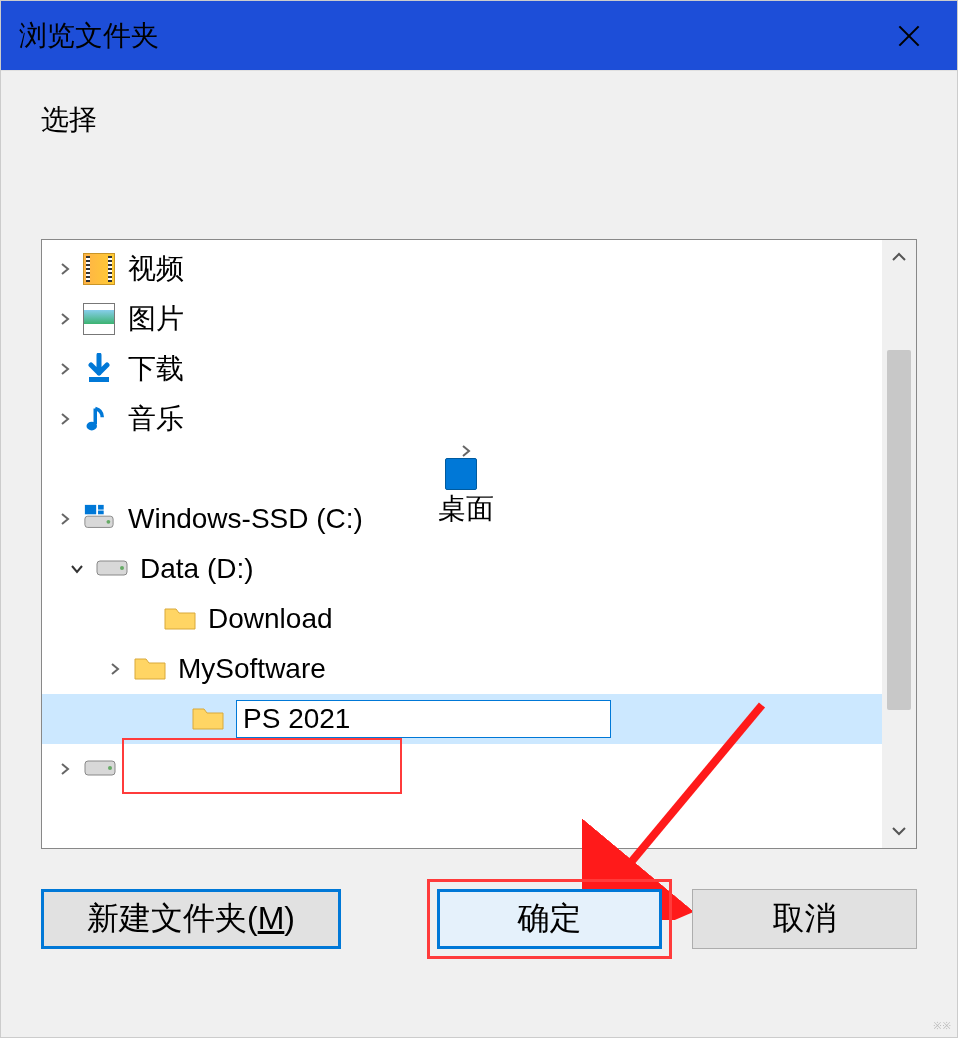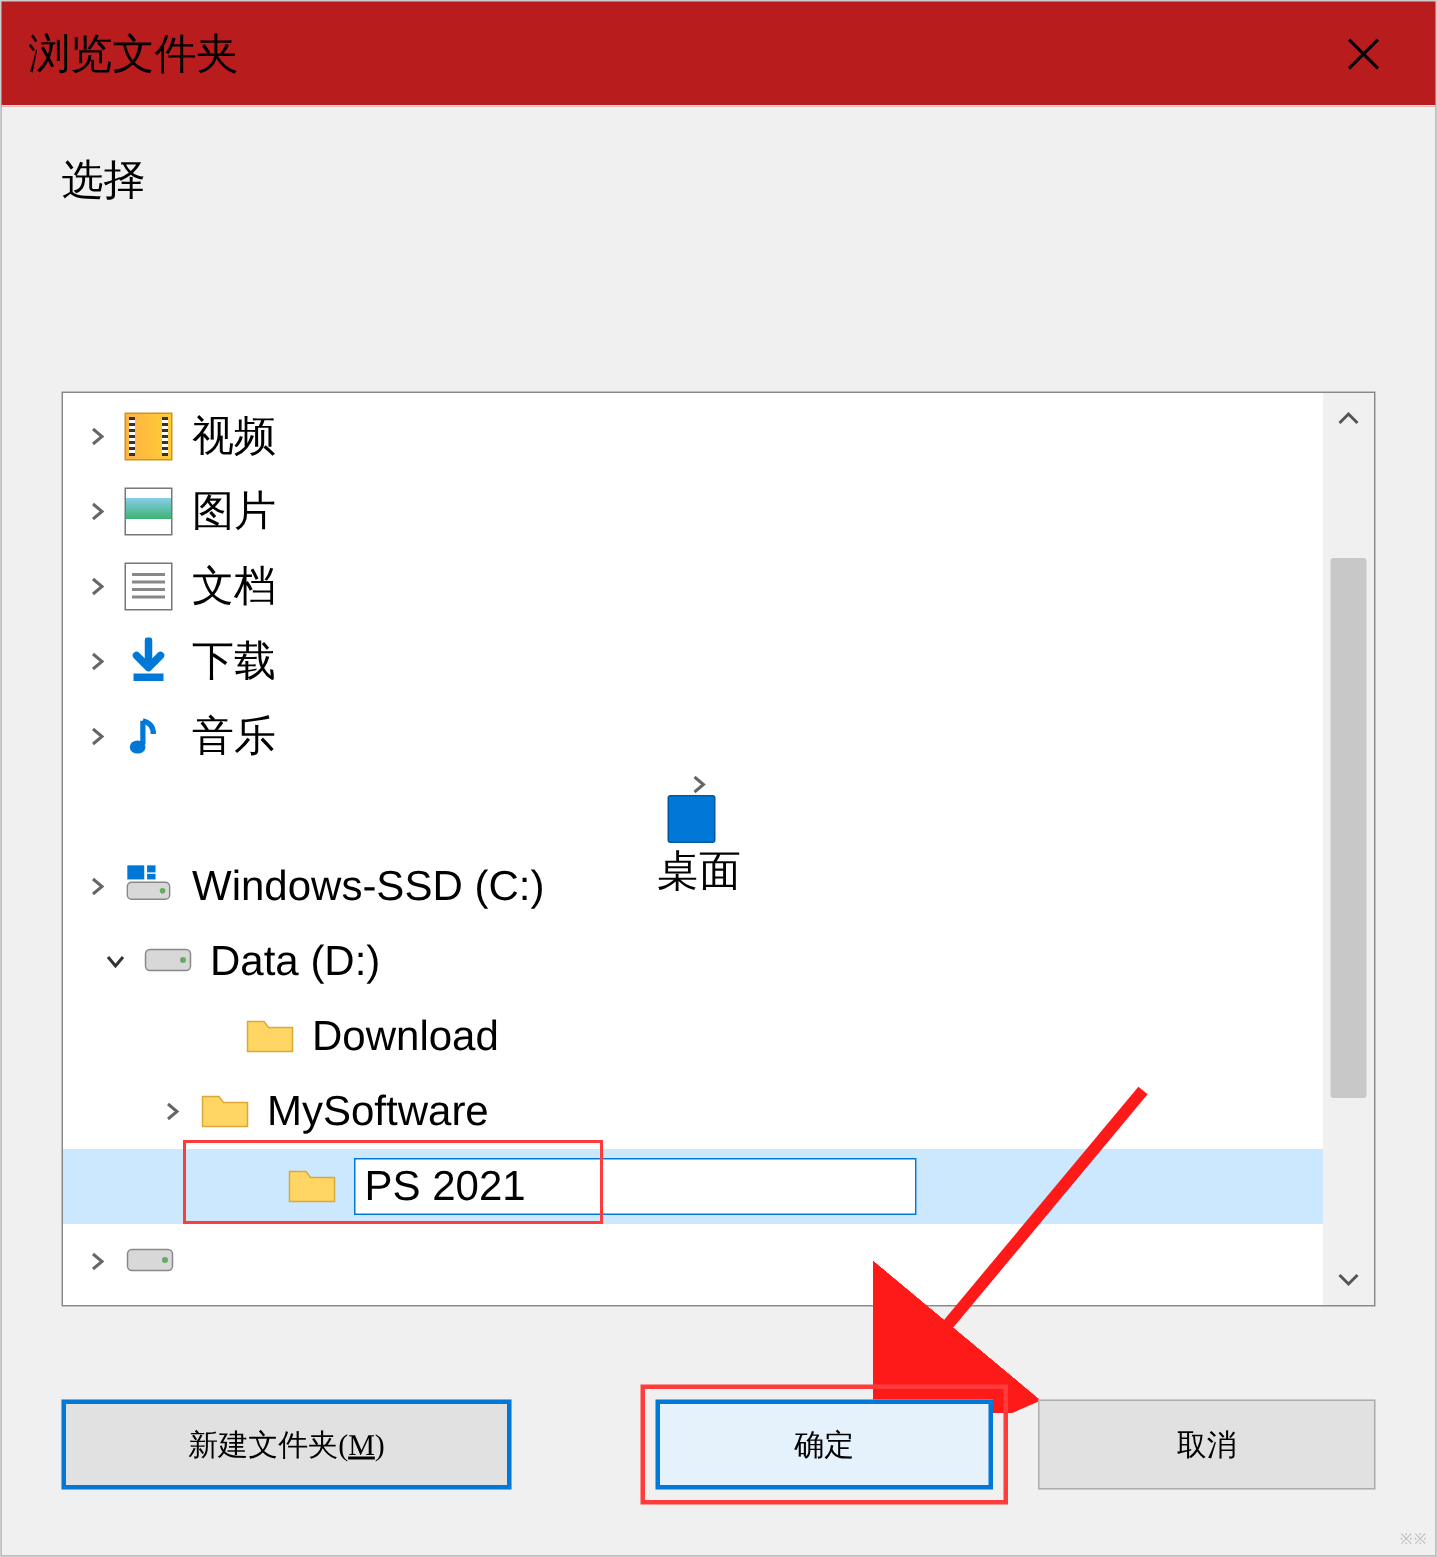--- a/index.html
+++ b/index.html
@@ -8,21 +8,21 @@
     font-family: "Microsoft YaHei", "Segoe UI", sans-serif;
     background: #fff;
     width: 958px;
     height: 1038px;
     overflow: hidden;
   }
   .dialog {
     width: 958px;
     height: 1038px;
     border: 1px solid #ccc;
-    background: #b91c1c;
+    background: #1d4ed8;
     display: flex;
     flex-direction: column;
   }
   .titlebar {
     height: 70px;
     display: flex;
     align-items: center;
     justify-content: space-between;
     padding: 0 18px 0 18px;
     border-bottom: 1px solid #e0e0e0;
@@ -39,21 +39,20 @@
     justify-content: center;
     cursor: pointer;
   }
   .close-btn svg { width: 22px; height: 22px; }
   .body {
     flex: 1;
     background: #f0f0f0;
     padding: 30px 40px 30px 40px;
     display: flex;
     flex-direction: column;
-    gap: 22px;
   }
   .prompt {
     font-size: 28px;
     color: #000;
     margin-bottom: 100px;
   }
   .tree-container {
     position: relative;
     background: #fff;
     border: 1px solid #888;
@@ -162,22 +161,22 @@
     gap: 20px;
     position: relative;
   }
   .btn-group-right {
     display: flex;
     gap: 30px;
     position: relative;
   }
   button.dlg-btn {
     height: 60px;
-    font-size: 20px;
-    font-family: Liberation Serif, serif;
+    font-size: 32px;
+    font-family: Liberation Sans, sans-serif;
     background: #e1e1e1;
     border: 1px solid #adadad;
     cursor: pointer;
     padding: 0 30px;
   }
   button.dlg-btn.primary-outline {
     border: 3px solid #0078d7;
     background: #e1e1e1;
     min-width: 300px;
   }
@@ -247,31 +246,20 @@
           <div class="tree-row" style="padding-left: 8px;">
             <span class="expand">
               <svg width="14" height="14" viewBox="0 0 14 14">
                 <polyline points="4,2 10,7 4,12" fill="none" stroke="#666" stroke-width="2"></polyline>
               </svg>
             </span>
             <span class="icon-slot">
               <div class="ico ico-img"></div>
             </span>
             <span class="label">图片</span>
-          </div>
-          <div class="tree-row" style="padding-left: 8px;">
-            <span class="expand">
-              <svg width="14" height="14" viewBox="0 0 14 14">
-                <polyline points="4,2 10,7 4,12" fill="none" stroke="#666" stroke-width="2"></polyline>
-              </svg>
-            </span>
-            <span class="icon-slot">
-              <div class="ico ico-doc"></div>
-            </span>
-            <span class="label">文档</span>
           </div>
           <div class="tree-row" style="padding-left: 8px;">
             <span class="expand">
               <svg width="14" height="14" viewBox="0 0 14 14">
                 <polyline points="4,2 10,7 4,12" fill="none" stroke="#666" stroke-width="2"></polyline>
               </svg>
             </span>
             <span class="icon-slot">
               <div class="ico ico-dl"><svg viewBox="0 0 32 32">
                   <path d="M16 2 L16 20 M16 20 L8 12 M16 20 L24 12" stroke="#0078d7" stroke-width="5" fill="none" stroke-linecap="round"></path>

